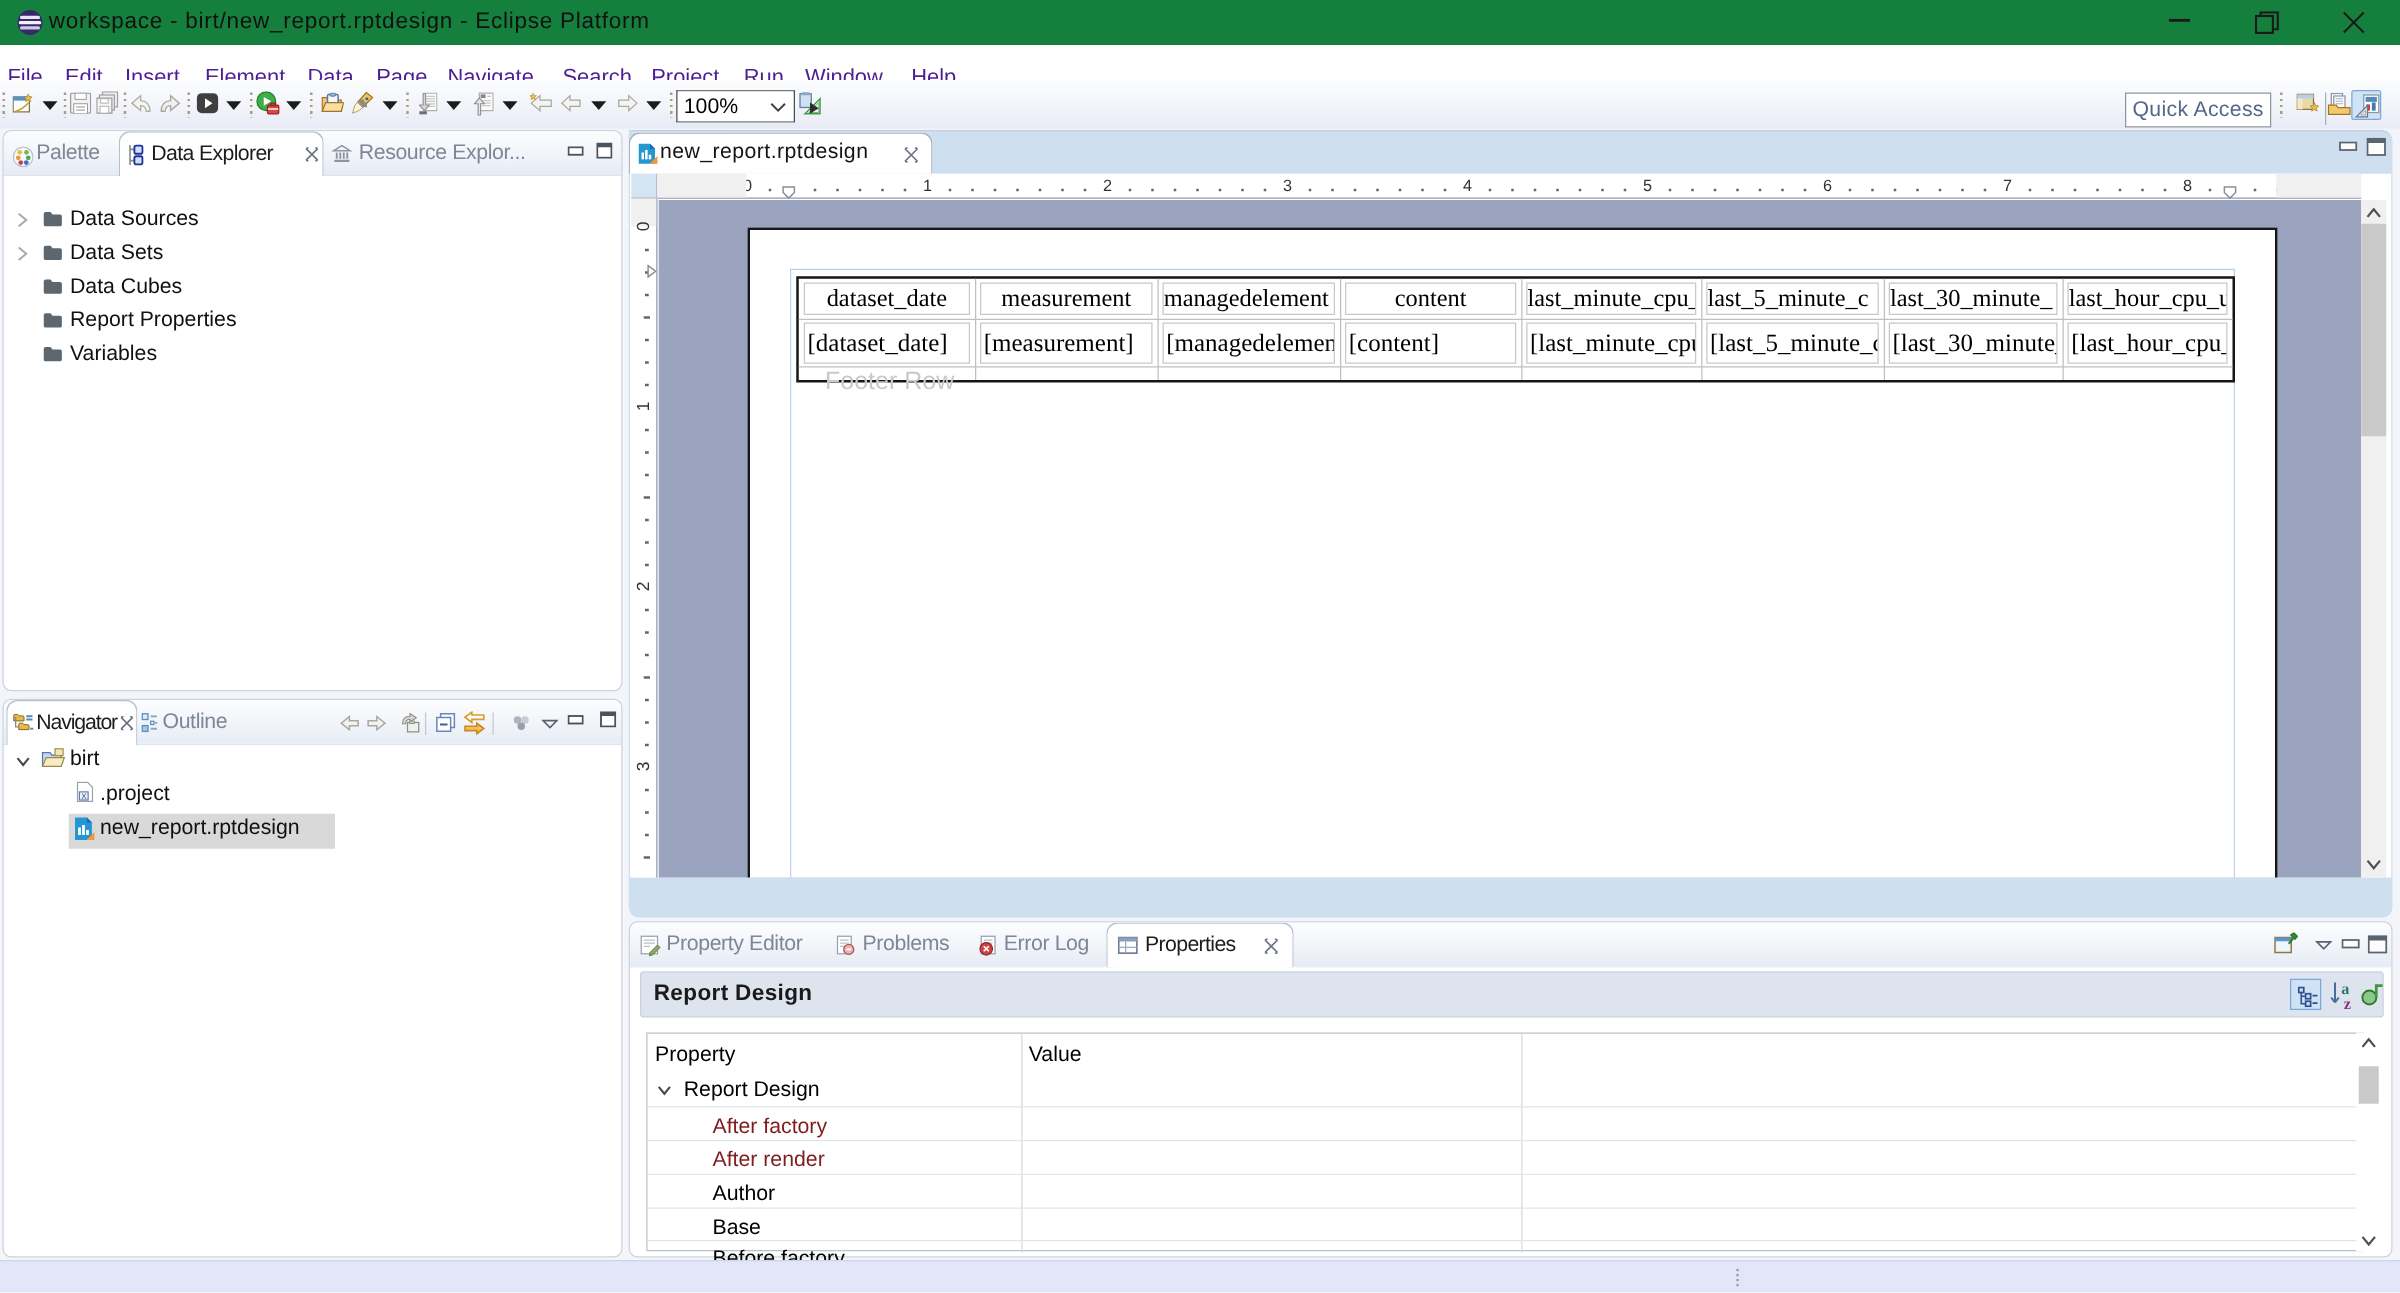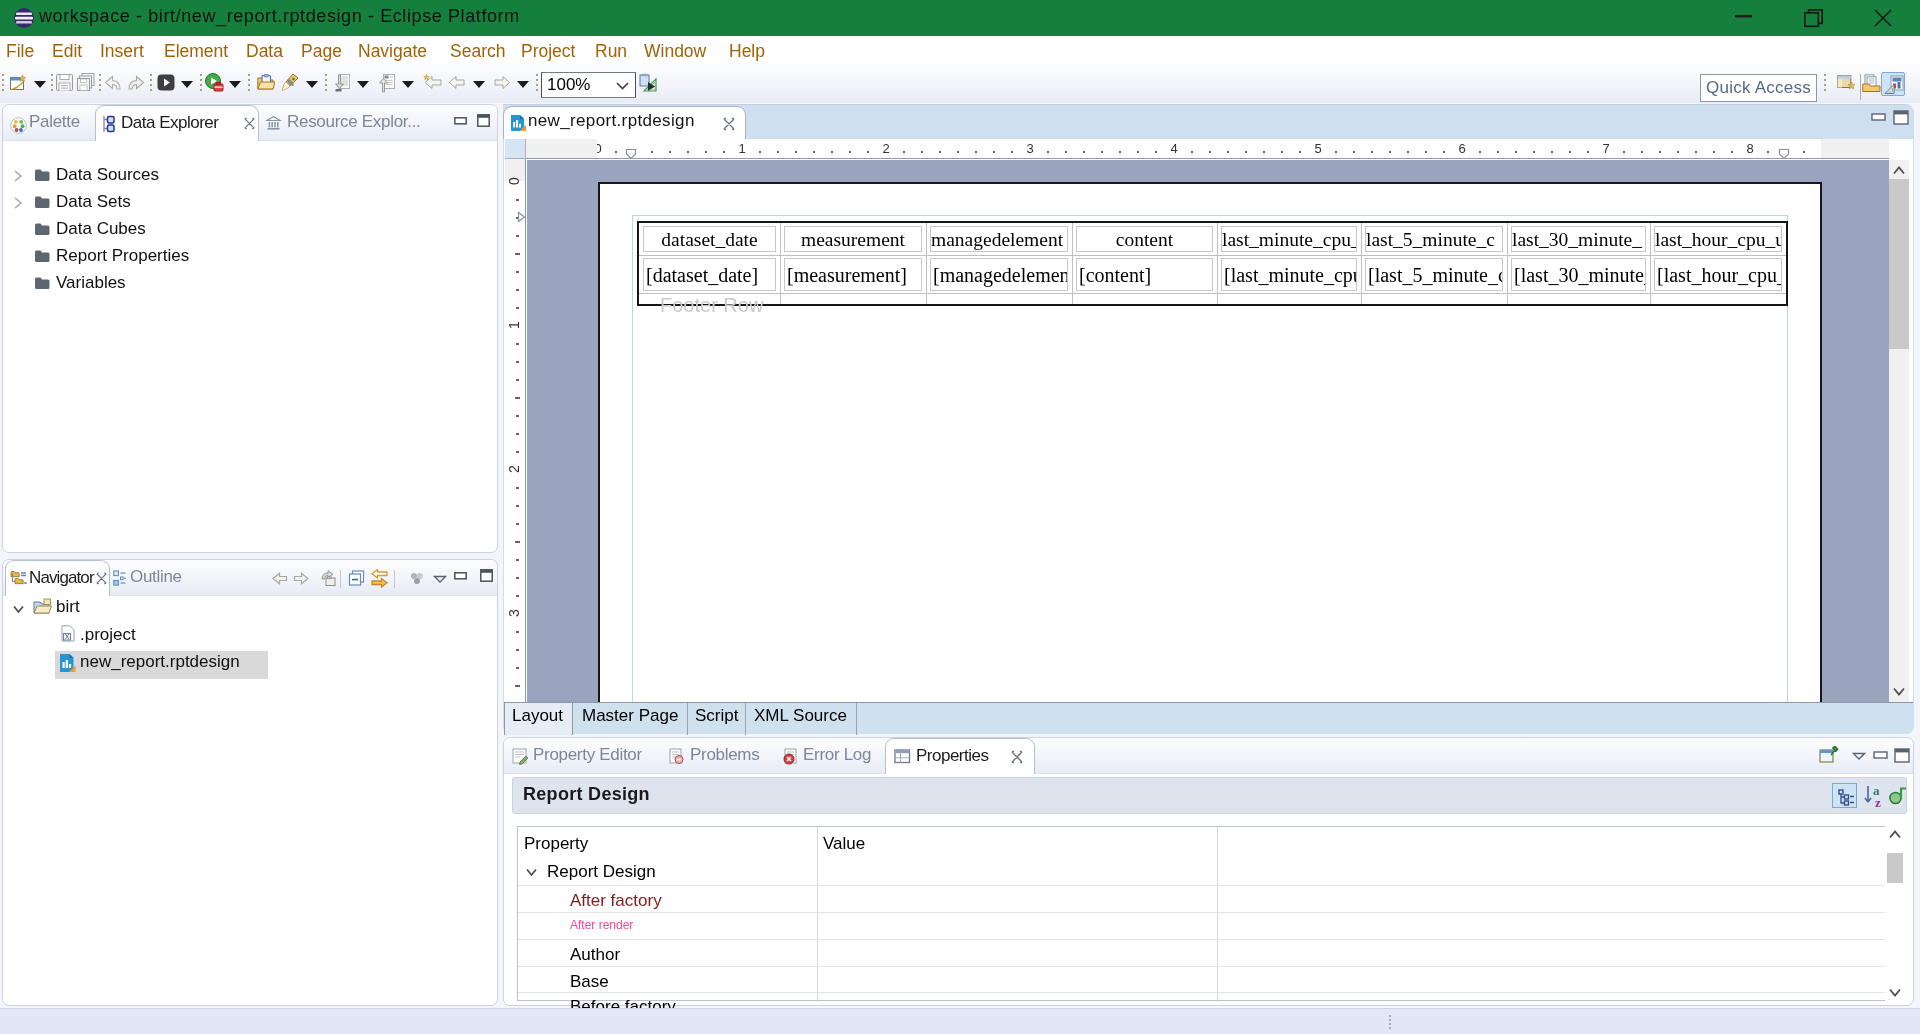--- a/index.html
+++ b/index.html
@@ -4,21 +4,21 @@
 <style>
 * { margin:0; padding:0; box-sizing:border-box; }
 html,body { width:1920px; height:1034px; overflow:hidden; }
 body { font-family:"Liberation Sans", sans-serif; background:#ffffff; position:relative; }
 .abs { position:absolute; }
 
 #titlebar { position:absolute; left:0; top:0; width:1920px; height:36px; background:#15803d; }
 #title-text { position:absolute; left:39px; top:6px; font-size:18px; letter-spacing:0.6px; color:#111111; }
 
 #menubar { position:absolute; left:0; top:36px; width:1920px; height:28px; background:#ffffff; }
-.menuitem { position:absolute; top:5px; font-size:17.5px; color:#a16207; }
+.menuitem { position:absolute; top:15px; font-size:17.5px; color:#4c1d95; }
 
 #toolbar { position:absolute; left:0; top:64px; width:1920px; height:39px;
   background:linear-gradient(180deg,#fcfdfe 0%,#f2f4fa 55%,#e7ebf5 100%); }
 .tsep { position:absolute; top:10px; width:2px; height:20px;
   background-image:repeating-linear-gradient(180deg,#a89f7e 0 2px,transparent 2px 5px); }
 .tico { position:absolute; top:10px; }
 .tdd { position:absolute; width:0; height:0; border-left:6px solid transparent; border-right:6px solid transparent; border-top:7px solid #1c1c1c; top:17px; }
 
 .viewpanel { position:absolute; background:#ffffff; border:1px solid #ccd2de; border-radius:7px; }
 .tabrow { position:absolute; left:0; top:0; right:0; height:36px; border-radius:7px 7px 0 0;
@@ -550,34 +550,20 @@
       <svg class="abs" style="left:4px;top:6px" width="12" height="9" viewBox="0 0 12 9">
           <path d="M1 7.5 L6 1.5 L11 7.5" fill="none" stroke="#505050" stroke-width="1.8"></path>
         </svg>
       <div class="abs" style="left:0px;top:19px;width:20px;height:170px;background:#c9c9c9"></div>
       <svg class="abs" style="left:4px;top:527px" width="12" height="9" viewBox="0 0 12 9">
           <path d="M1 1.5 L6 7.5 L11 1.5" fill="none" stroke="#505050" stroke-width="1.8"></path>
         </svg>
     </div>
   </div>
 
-  <div class="abs" style="left:1px;top:597px;width:1409px;height:32px;background:#cfe0ef;border-top:1px solid #8e98a8;border-radius:0 0 8px 8px;">
-    <div class="abs" style="left:0px;top:0px;width:69px;height:32px;background:#e6edf6;border-right:1px solid #8e99a4;border-left:1px solid #8e99a4;">
-        <span style="position:absolute;left:7px;top:3px;font-size:17px;color:#000">Layout</span>
-      </div>
-    <div class="abs" style="left:70px;top:0px;width:114px;height:32px;border-right:1px solid #98a3b0;">
-        <span style="position:absolute;left:8px;top:3px;font-size:17px;color:#000">Master Page</span>
-      </div>
-    <div class="abs" style="left:184px;top:0px;width:58px;height:32px;border-right:1px solid #98a3b0;">
-        <span style="position:absolute;left:7px;top:3px;font-size:17px;color:#000">Script</span>
-      </div>
-    <div class="abs" style="left:242px;top:0px;width:111px;height:32px;border-right:1px solid #98a3b0;">
-        <span style="position:absolute;left:8px;top:3px;font-size:17px;color:#000">XML Source</span>
-      </div>
-  </div>
 </div>
 
 <div id="props" class="abs" style="left:503px;top:737px;width:1411px;height:269px;background:#ffffff;border:1px solid #ccd2de;border-radius:7px;">
   <div class="tabrow"></div>
   <svg class="abs" style="left:8px;top:10px" width="17" height="17" viewBox="0 0 17 17">
     <rect x="1" y="1" width="13" height="14" fill="#ffffff" stroke="#98a2ae"></rect>
     <g stroke="#b8c0c8" stroke-width="1">
         <path d="M3 4h9 M3 6.5h9 M3 9h5"></path>
       </g>
     <path d="M 8 14 L 14 8 L 16 10 L 10 16 L 7.5 16.5 Z" fill="#8aa86a" stroke="#5a7a42" stroke-width="0.8"></path>
@@ -659,21 +645,21 @@
       <div style="position:absolute;left:0;top:112px;width:1374px;height:1px;background:#e2e5e9"></div>
       <div style="position:absolute;left:0;top:139px;width:1374px;height:1px;background:#e2e5e9"></div>
       <div style="position:absolute;left:0;top:165px;width:1374px;height:1px;background:#e2e5e9"></div>
     <span class="abs" style="left:6px;top:7px;font-size:17px;color:#000">Property</span>
     <span class="abs" style="left:305px;top:7px;font-size:17px;color:#000">Value</span>
     <svg class="abs" style="left:7px;top:40px" width="13" height="11" viewBox="0 0 13 11">
         <path d="M2 2.5 L6.5 8 L11 2.5" stroke="#4a4a4a" stroke-width="1.7" fill="none"></path>
       </svg>
     <span class="abs" style="left:29px;top:35px;font-size:17px;color:#000">Report Design</span>
     <span class="abs" style="left:52px;top:64px;font-size:17px;color:#7f1d1d">After factory</span>
-    <span class="abs" style="left:52px;top:91px;font-size:12px;color:#ec4899">After render</span>
+    <span class="abs" style="left:52px;top:91px;font-size:17px;color:#7f1d1d">After render</span>
     <span class="abs" style="left:52px;top:118px;font-size:17px;color:#000">Author</span>
     <span class="abs" style="left:52px;top:145px;font-size:17px;color:#000">Base</span>
     <span class="abs" style="left:52px;top:170px;font-size:17px;color:#000">Before factory</span>
   </div>
 
   <div class="abs" style="left:1381px;top:88px;width:20px;height:175px;background:#ffffff;">
     <svg class="abs" style="left:4px;top:4px" width="12" height="9" viewBox="0 0 12 9">
         <path d="M1 7.5 L6 1.5 L11 7.5" fill="none" stroke="#505050" stroke-width="1.8"></path>
       </svg>
     <div class="abs" style="left:2px;top:27px;width:16px;height:30px;background:#c9c9c9"></div>

